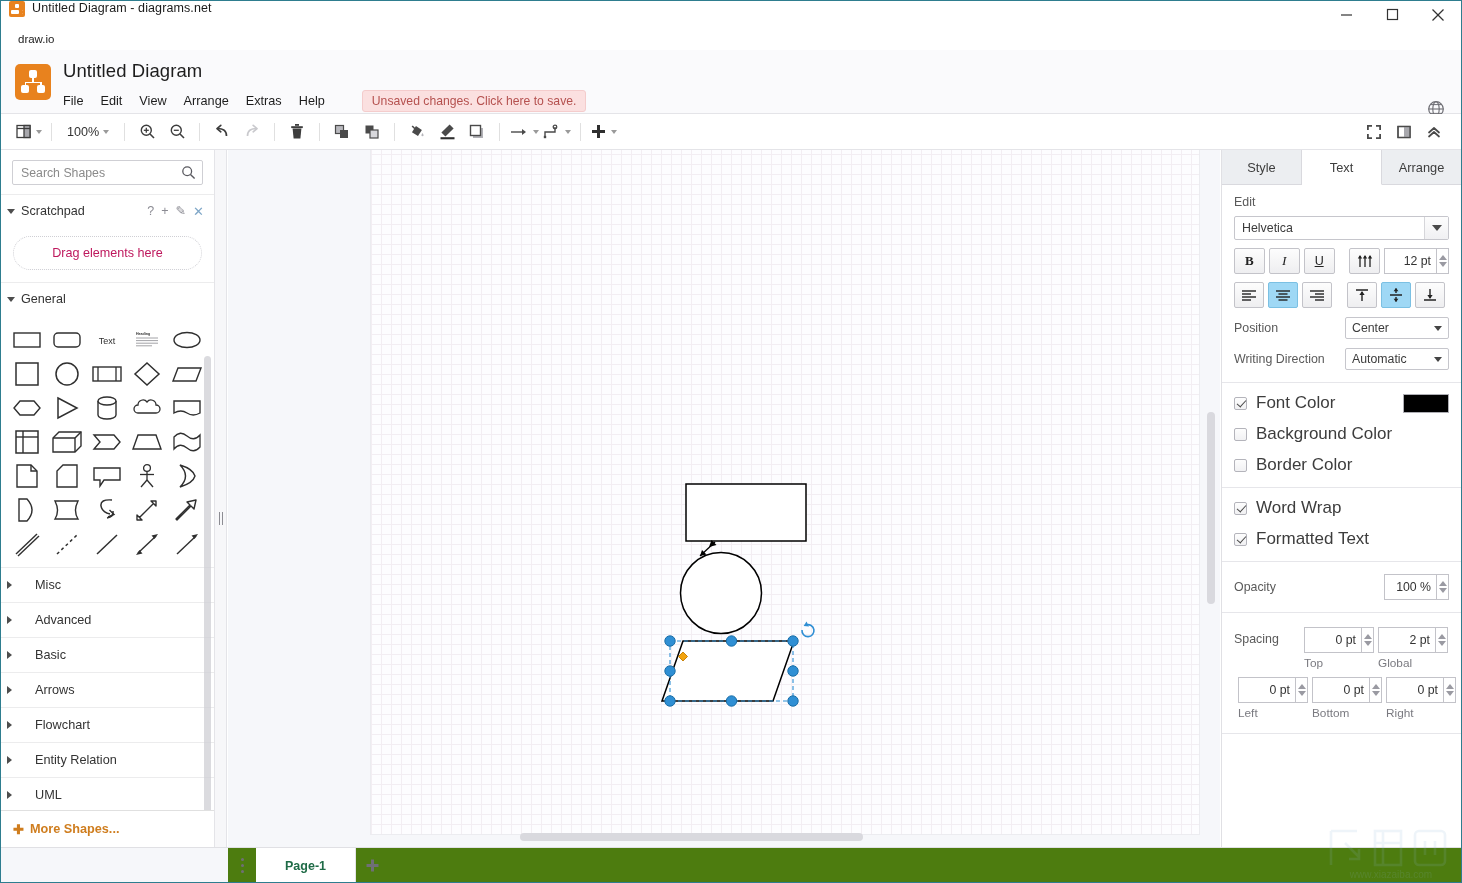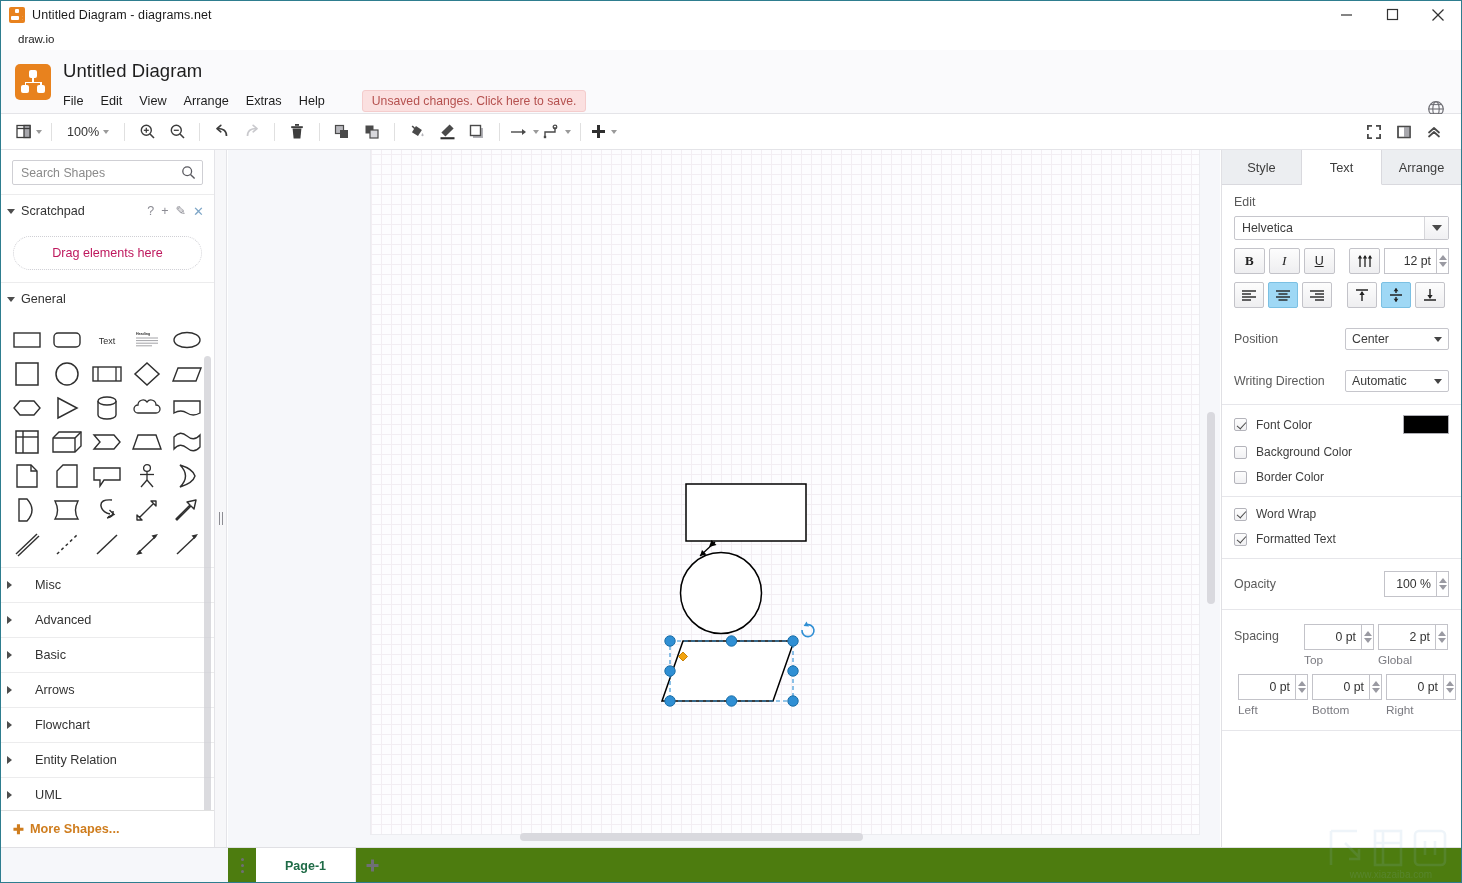--- a/index.html
+++ b/index.html
@@ -16,21 +16,21 @@
     border: 1px solid #2e7d8f;
     border-top-color: #2e7d8f;
     overflow: hidden;
     background: #fff;
   }
 
   
   .titlebar {
     position: absolute; left: 0; top: 0; width: 1460px; height: 27px;
     background: #ffffff;
-    display: flex; align-items: center;
+    display: flex; 
   }
   .tb-icon {
     width: 16px; height: 16px; margin-left: 8px; margin-right: 7px;
     background: #e8821e; border-radius: 2px;
     position: relative; flex: 0 0 auto;
   }
   .tb-icon::before {
     content: ""; position: absolute; left: 6px; top: 2.5px;
     width: 4px; height: 4px; background: #fff; border-radius: 1px;
   }
@@ -261,21 +261,21 @@
   }
   .spin {
     width: 13px; border: 1px solid #c3c3c9; background: #fff;
     display: flex; flex-direction: column; justify-content: center; align-items: center;
     cursor: pointer;
   }
   .spin i { display: block; width: 0; height: 0; margin: 1px 0; }
   .spin .up { border-left: 4px solid transparent; border-right: 4px solid transparent; border-bottom: 5px solid #9a9aa2; }
   .spin .dn { border-left: 4px solid transparent; border-right: 4px solid transparent; border-top: 5px solid #9a9aa2; }
 
-  .kvrow { display: flex; align-items: center; margin-top: 20px; }
+  .kvrow { display: flex; align-items: center; margin-top: 9px; }
   .kvrow .k { font-size: 12.4px; color: #5a5a5a; flex: 1 1 auto; }
   .selbox {
     width: 104px; height: 22px; border: 1px solid #c6c6cc; border-radius: 2px;
     background: #fff; display: flex; align-items: center; cursor: pointer;
   }
   .selbox .v { flex: 1 1 auto; font-size: 12.3px; color: #3b3b3b; padding-left: 6px; }
   .selbox .c {
     margin-right: 6px;
     border-left: 4.5px solid transparent; border-right: 4.5px solid transparent; border-top: 5.5px solid #444;
   }
@@ -285,21 +285,21 @@
   .ck {
     width: 13px; height: 13px; border: 1px solid #b4b4bb; border-radius: 2px;
     background: linear-gradient(#fdfdfd, #f1f1f3); margin-right: 9px; flex: 0 0 auto;
     position: relative; cursor: pointer;
   }
   .ck.on::after {
     content: ""; position: absolute; left: 3.5px; top: 0.5px;
     width: 4px; height: 8px; border: solid #4a4a4a; border-width: 0 1.8px 1.8px 0;
     transform: rotate(42deg);
   }
-  .ckrow .t { font-size: 12px; color: #3d3d3d; }
+  .ckrow .t { font-size: 17px; color: #3d3d3d; }
   .swatch {
     margin-left: auto; width: 46px; height: 19px;
     border: 1px solid #aeaeb4; background: #000; cursor: pointer;
   }
 
   .oprow { display: flex; align-items: center; }
   .oprow .k { font-size: 12.4px; color: #5a5a5a; flex: 1 1 auto; }
 
   .sp-grid { margin-top: 4px; }
   .sp-line { display: flex; align-items: flex-start; }

